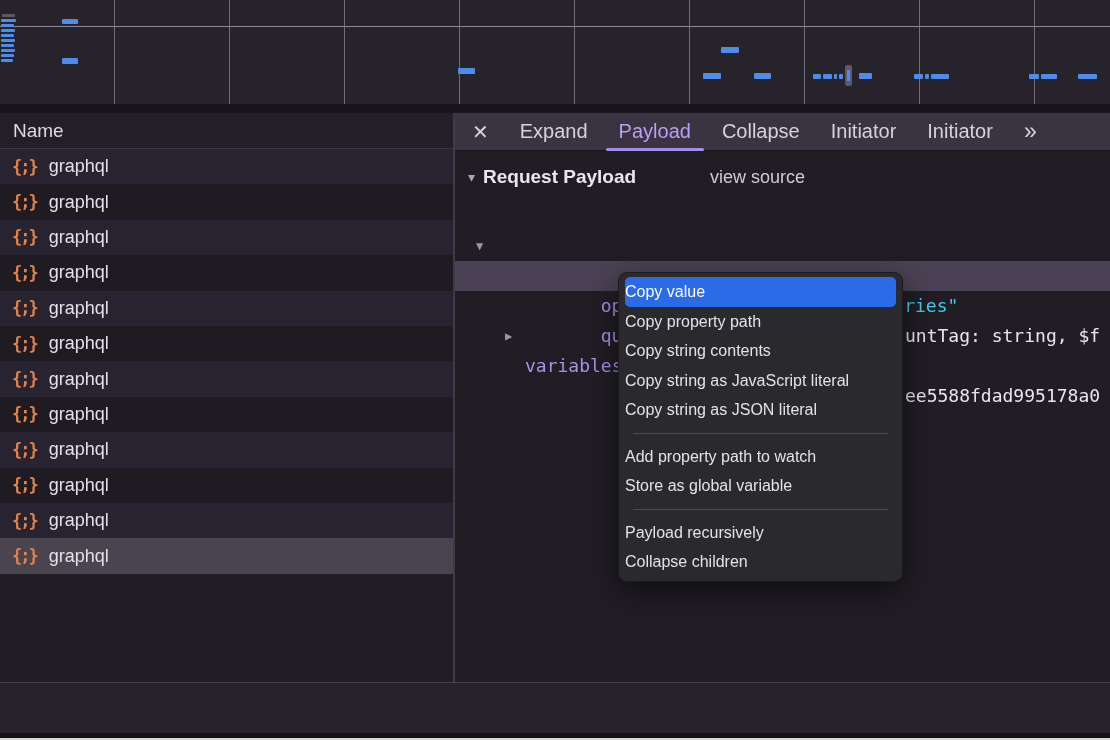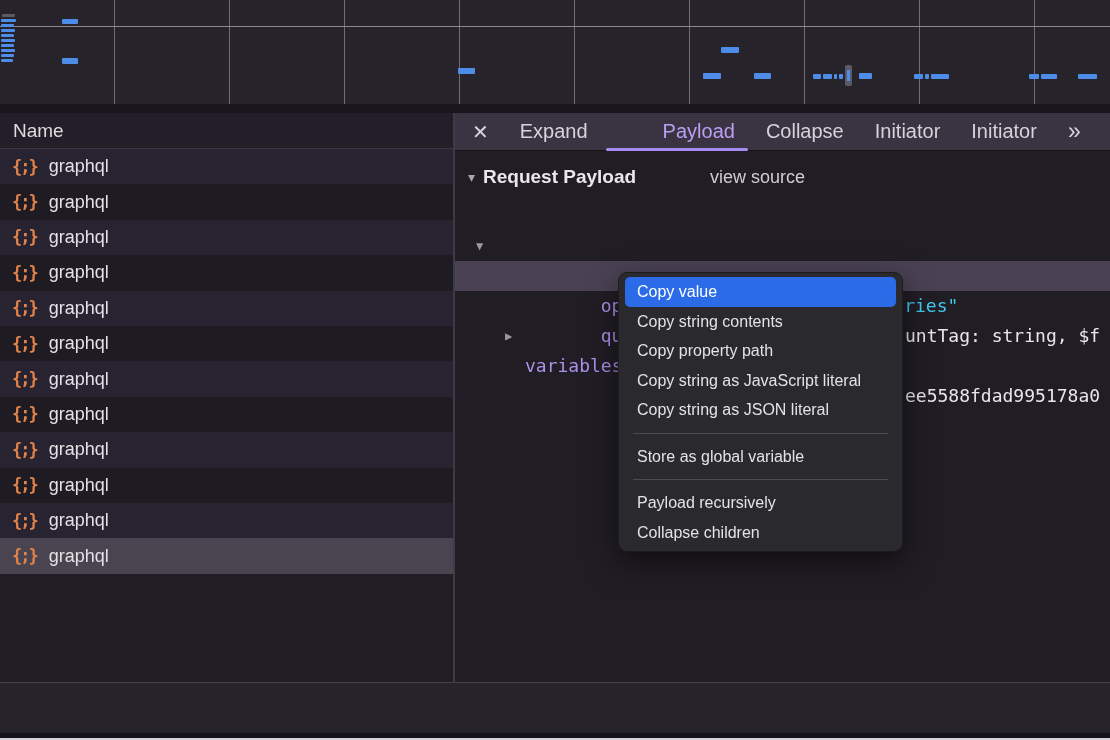--- a/index.html
+++ b/index.html
@@ -30,21 +30,21 @@
     padding-left:12px;letter-spacing:-2px;}
   .nlabel{color:#e4e2e6;font-size:18px;padding-left:12px;}
   
   .right-pane{position:absolute;left:455px;top:113px;width:655px;height:569px;background:#211d25;overflow:hidden;}
   .tab-bar{position:absolute;left:0;top:0;width:655px;height:38px;background:#3a3442;
     border-bottom:1px solid #151218;display:flex;align-items:center;gap:31px;padding-left:17px;box-sizing:border-box;}
   .close-btn{color:#d6d3da;font-size:20px;cursor:default;}
   .tab{position:relative;height:38px;display:flex;align-items:center;}
   .tab .tlabel{color:#d6d3da;font-size:20px;}
   .tab .tunderline{display:none;position:absolute;left:-13px;right:-13px;bottom:0;height:3px;border-radius:2px;background:#a78af0;}
-  .tab.selected .tlabel{color:#bb9ff2;margin-left:44px;}
+  .tab.selected .tlabel{color:#bb9ff2;}
   .tab.selected .tunderline{display:block;}
   .overflow-btn{color:#d6d3da;font-size:23px;letter-spacing:-2px;}
   .payload-header{position:absolute;left:0;top:49px;height:30px;line-height:30px;width:655px;}
   .sec-arrow{position:absolute;left:13px;color:#a8a5ad;font-size:14px;}
   .sec-title{position:absolute;left:28px;color:#e9e7ec;font-size:19px;font-weight:bold;}
   .view-source{position:absolute;left:255px;color:#cfccd3;font-size:18px;}
   .trow{position:absolute;left:0;width:655px;height:30px;line-height:30px;
     font-family:"DejaVu Sans Mono",monospace;font-size:18px;color:#d9d7dc;white-space:pre;}
   .trow .arrow{position:absolute;color:#9b98a0;font-size:12px;}
   .trow .key{color:#ab90e8;}
@@ -56,21 +56,21 @@
   
   .pane-divider{position:absolute;left:453px;top:113px;width:2px;height:620px;background:#3f3b46;}
   .footer-divider{position:absolute;left:0;top:682px;width:1110px;height:1px;background:#44414a;}
   .footer-band{position:absolute;left:0;top:683px;width:1110px;height:50px;background:#26232a;}
   .bottom-dark{position:absolute;left:0;top:733px;width:1110px;height:5px;background:#14121a;}
   .bottom-light{position:absolute;left:0;top:738px;width:1110px;height:2px;background:#d6d6d6;}
   
   .ctx-menu{position:absolute;left:618px;top:272px;width:285px;box-sizing:border-box;
     background:#2a292d;border:1px solid #1c1b1e;border-radius:9px;padding:4px 0;
     box-shadow:0 10px 30px rgba(0,0,0,0.55);z-index:50;}
-  .ctx-item{height:29.5px;line-height:29.5px;margin:0 6px;padding-left:12px;border-radius:5px;
+  .ctx-item{height:29.5px;line-height:29.5px;margin:0 6px;border-radius:5px;
     color:#e3e2e4;font-size:16px;font-weight:500;white-space:nowrap;}
   .ctx-item.highlighted{background:#2b6be8;color:#ffffff;}
   .ctx-sep{height:1px;background:#4c4b50;margin:8px 14px;}
 </style>
 </head>
 <body>
 
 <div id="stage">
 
   <div class="overview" id="overview">
@@ -231,23 +231,24 @@
   </div>
 
   <div class="pane-divider"></div>
   <div class="footer-divider"></div>
   <div class="footer-band"></div>
   <div class="bottom-dark"></div>
   <div class="bottom-light"></div>
 
   <div class="ctx-menu" id="ctxmenu">
       <div class="ctx-item highlighted">Copy value</div>
+      <div class="ctx-item">Copy property path</div>
       <div class="ctx-item">Copy string contents</div>
-      <div class="ctx-item">Copy property path</div>
       <div class="ctx-item">Copy string as JavaScript literal</div>
       <div class="ctx-item">Copy string as JSON literal</div>
       <div class="ctx-sep"></div>
+      <div class="ctx-item">Add property path to watch</div>
       <div class="ctx-item">Store as global variable</div>
       <div class="ctx-sep"></div>
       <div class="ctx-item">Payload recursively</div>
       <div class="ctx-item">Collapse children</div>
     </div>
 </div>
 
 </body></html>

